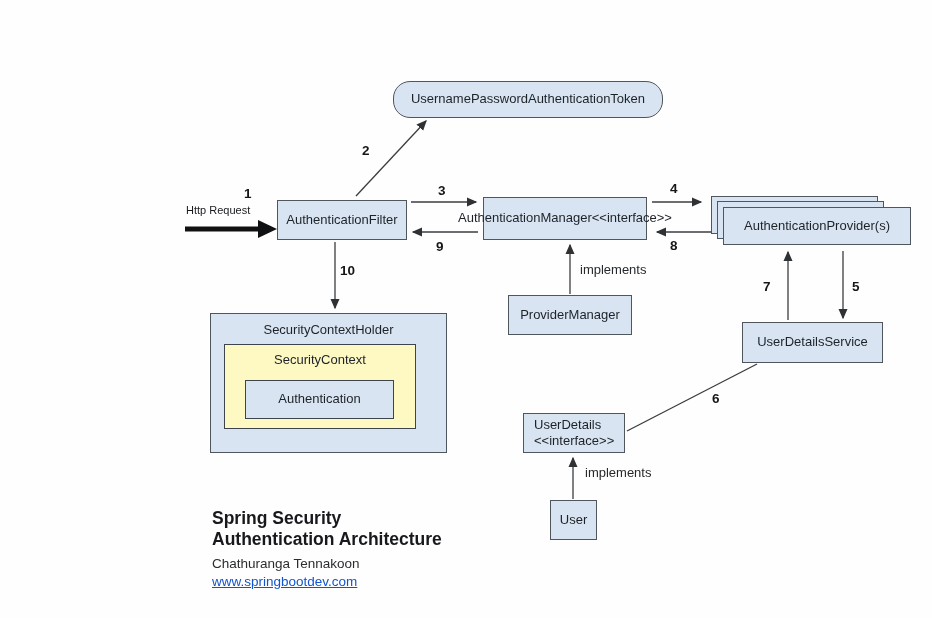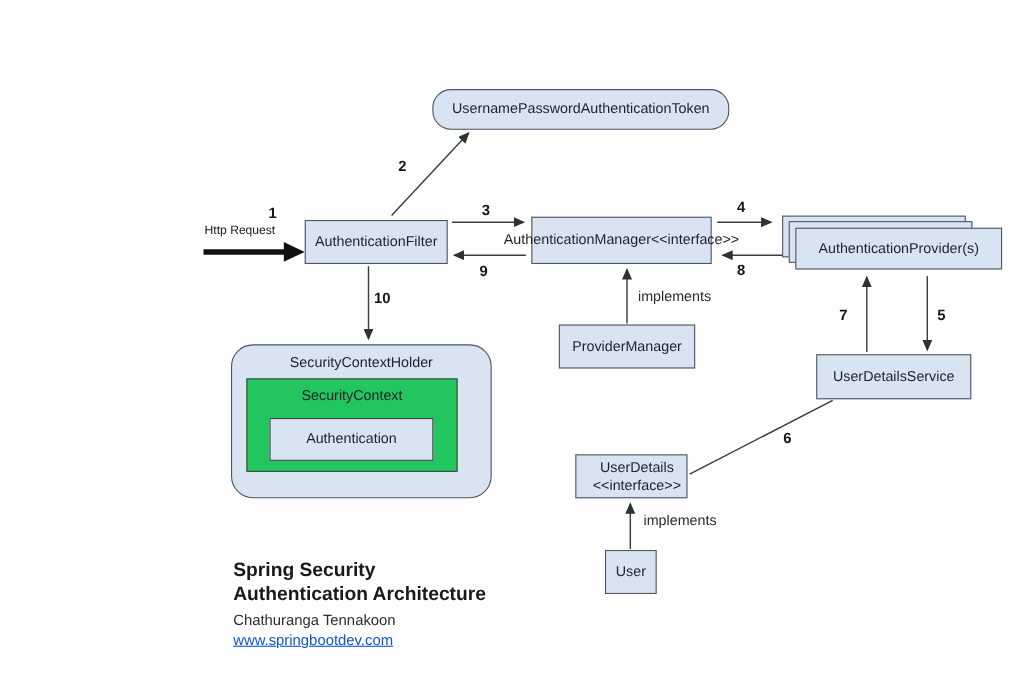--- a/index.html
+++ b/index.html
@@ -12,27 +12,27 @@
     font-size:15.5px; font-weight:bold; color:#252627; letter-spacing:.1px;
   }
   svg.arrows { position:absolute; left:0; top:0; width:932px; height:618px; }
   .box {
     position:absolute; box-sizing:border-box;
     background:#d9e4f2; border:1.4px solid #4f565e;
     display:flex; align-items:center; justify-content:center;
     font-size:13px; color:#1d2228; text-align:center; line-height:1.25;
   }
   .box.multiline { flex-direction:row; }
-  .box.left-align { align-items:center; justify-content:center; flex-direction:column; padding-left:10px; text-align:left; }
+  .box.left-align { align-items:flex-start; justify-content:center; flex-direction:column; padding-left:10px; text-align:left; }
   .stack-back { background:#d9e4f2; border:1.4px solid #4f565e; position:absolute; box-sizing:border-box; }
-  .nest-outer { justify-content:flex-start; flex-direction:column; padding-top:8px;border-radius:20px; }
+  .nest-outer { justify-content:flex-start; flex-direction:column; padding-top:8px; }
   .nest-title { font-size:13px; color:#1d2228; }
   .nest-mid {
     position:absolute; left:13px; top:30px; width:192px; height:85px; box-sizing:border-box;
-    border:1.3px solid #3e444b; background:#22c55e;
+    border:1.3px solid #3e444b; background:#fef9c3;
     display:flex; flex-direction:column; align-items:center; padding-top:7px; font-size:13px;
   }
   .nest-inner {
     position:absolute; left:20px; top:35px; width:149px; height:39px; box-sizing:border-box;
     border:1.3px solid #3e444b; background:#d9e4f2;
     display:flex; align-items:center; justify-content:center; font-size:13px;
   }
   .num {
     position:absolute; font-size:13.5px; font-weight:bold; color:#141619;
   }

